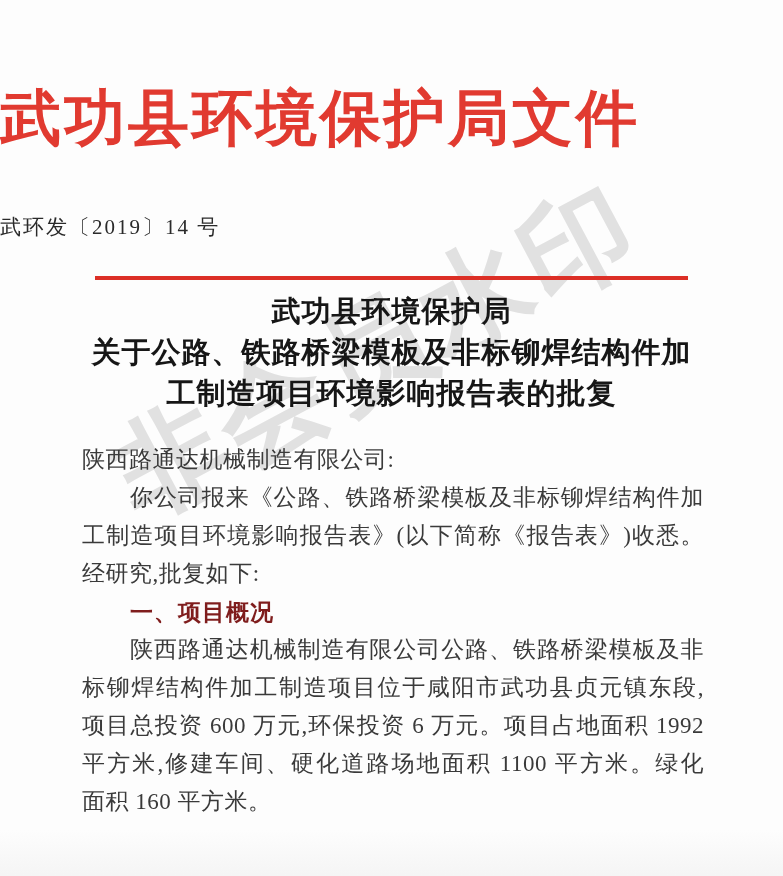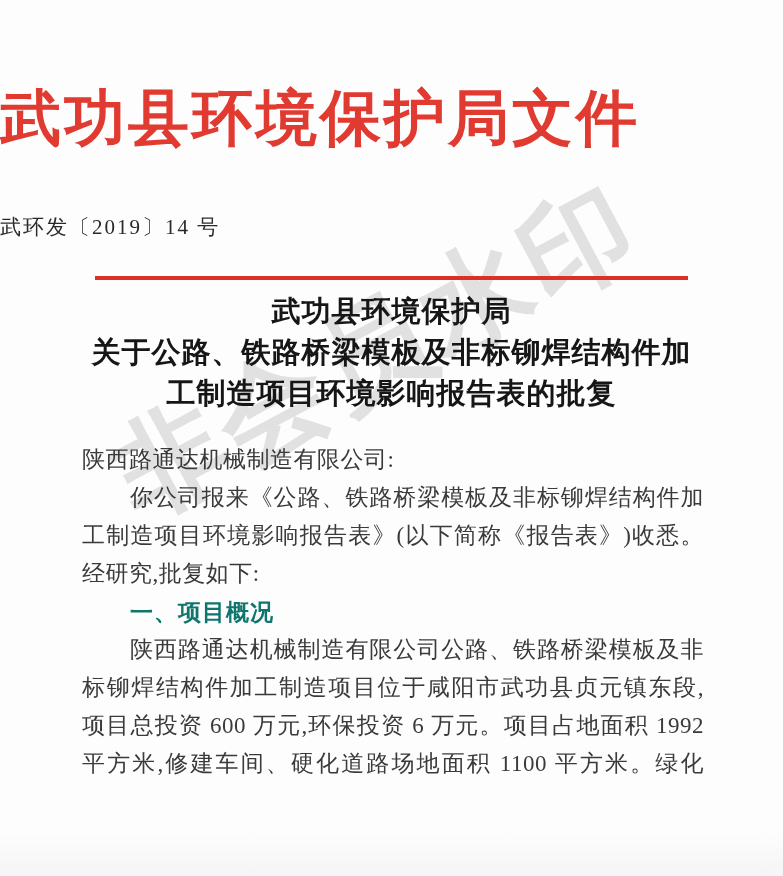--- a/index.html
+++ b/index.html
@@ -109,21 +109,21 @@
     white-space: normal;
     overflow: hidden;
     max-height: 38px;
   }
   .ln-indent {
     padding-left: 48px;
   }
   .ln-heading {
     font-family: "Liberation Sans", "DejaVu Sans", sans-serif;
     font-weight: 700;
-    color: #0f766e;
+    color: #7f1d1d;
     letter-spacing: 1px;
   }
 </style>
 </head>
 <body>
 
 <div class="page">
 
   <div class="watermark">非会员水印</div>
 
@@ -144,16 +144,17 @@
     <div class="body-block">
       <div class="ln">陕西路通达机械制造有限公司:</div>
       <div class="ln ln-full ln-indent">你公司报来《公路、铁路桥梁模板及非标铆焊结构件加</div>
       <div class="ln ln-full">工制造项目环境影响报告表》(以下简称《报告表》)收悉。</div>
       <div class="ln">经研究,批复如下:</div>
       <div class="ln ln-indent ln-heading">一、项目概况</div>
       <div class="ln ln-full ln-indent">陕西路通达机械制造有限公司公路、铁路桥梁模板及非</div>
       <div class="ln ln-full">标铆焊结构件加工制造项目位于咸阳市武功县贞元镇东段,</div>
       <div class="ln ln-full">项目总投资 600 万元,环保投资 6 万元。项目占地面积 1992</div>
       <div class="ln ln-full">平方米,修建车间、硬化道路场地面积 1100 平方米。绿化</div>
+      <div class="ln">面积 160 平方米。</div>
     </div>
 
   </div>
 </div>
 
 </body></html>

